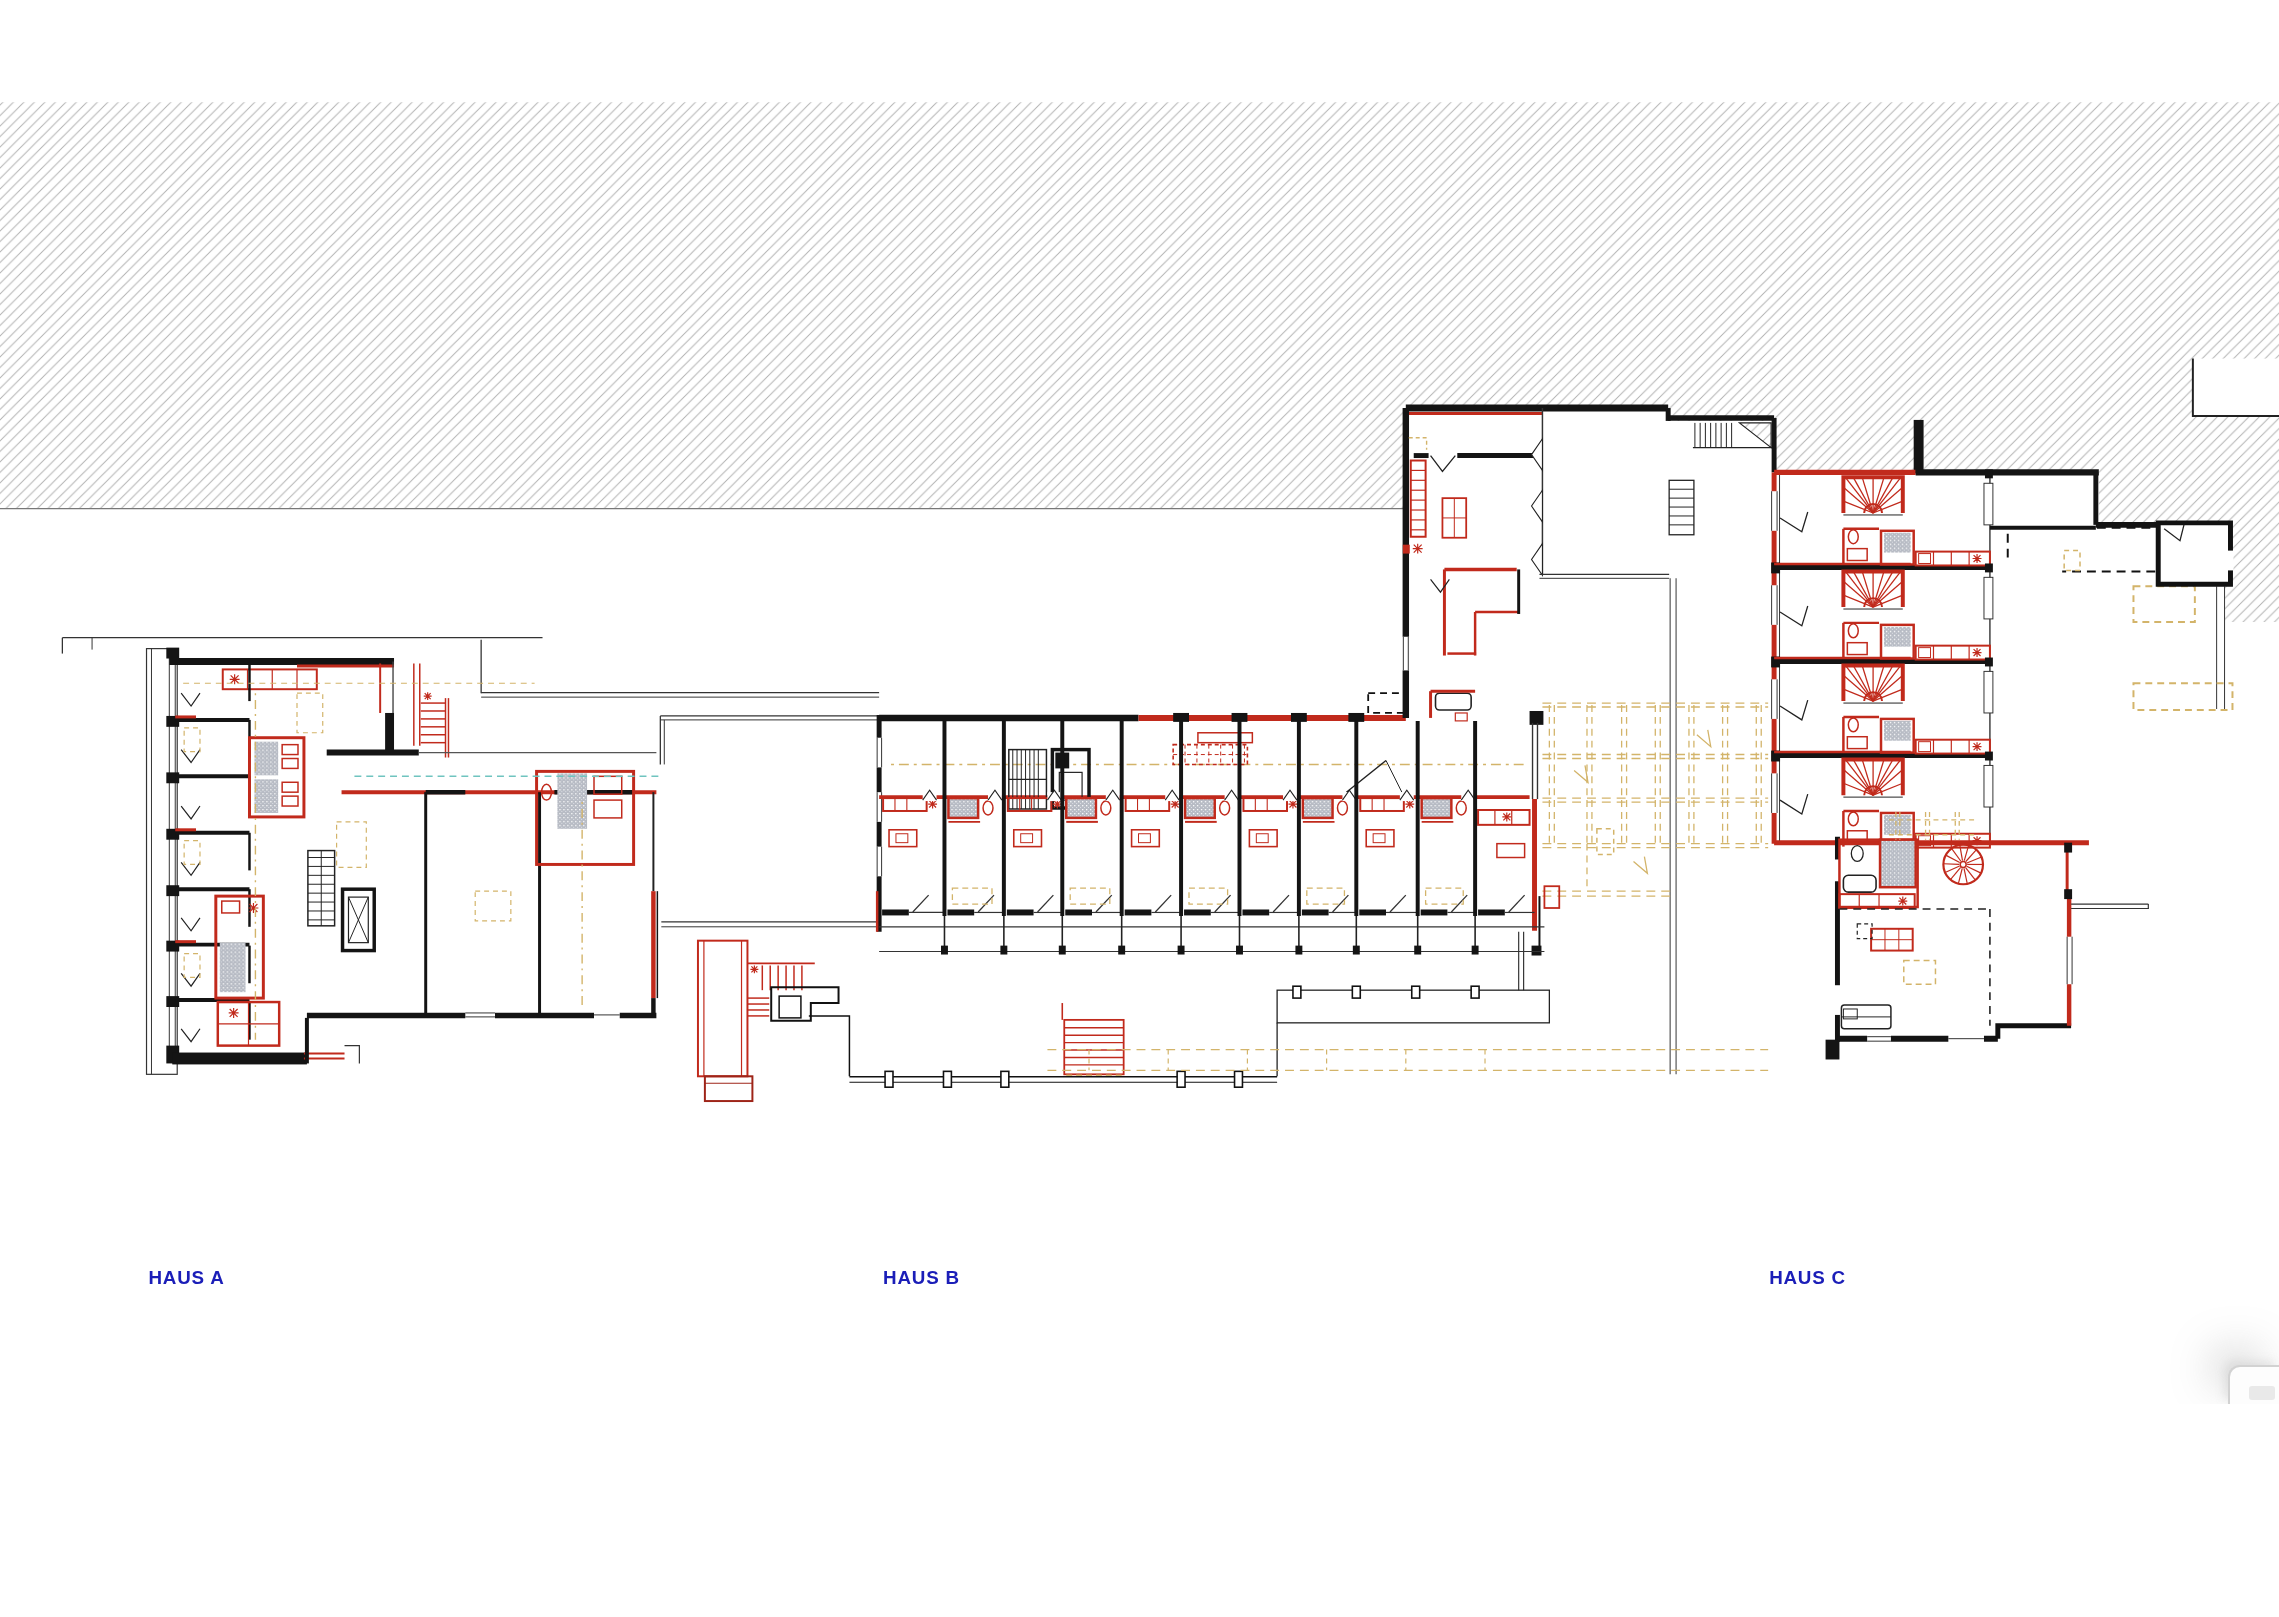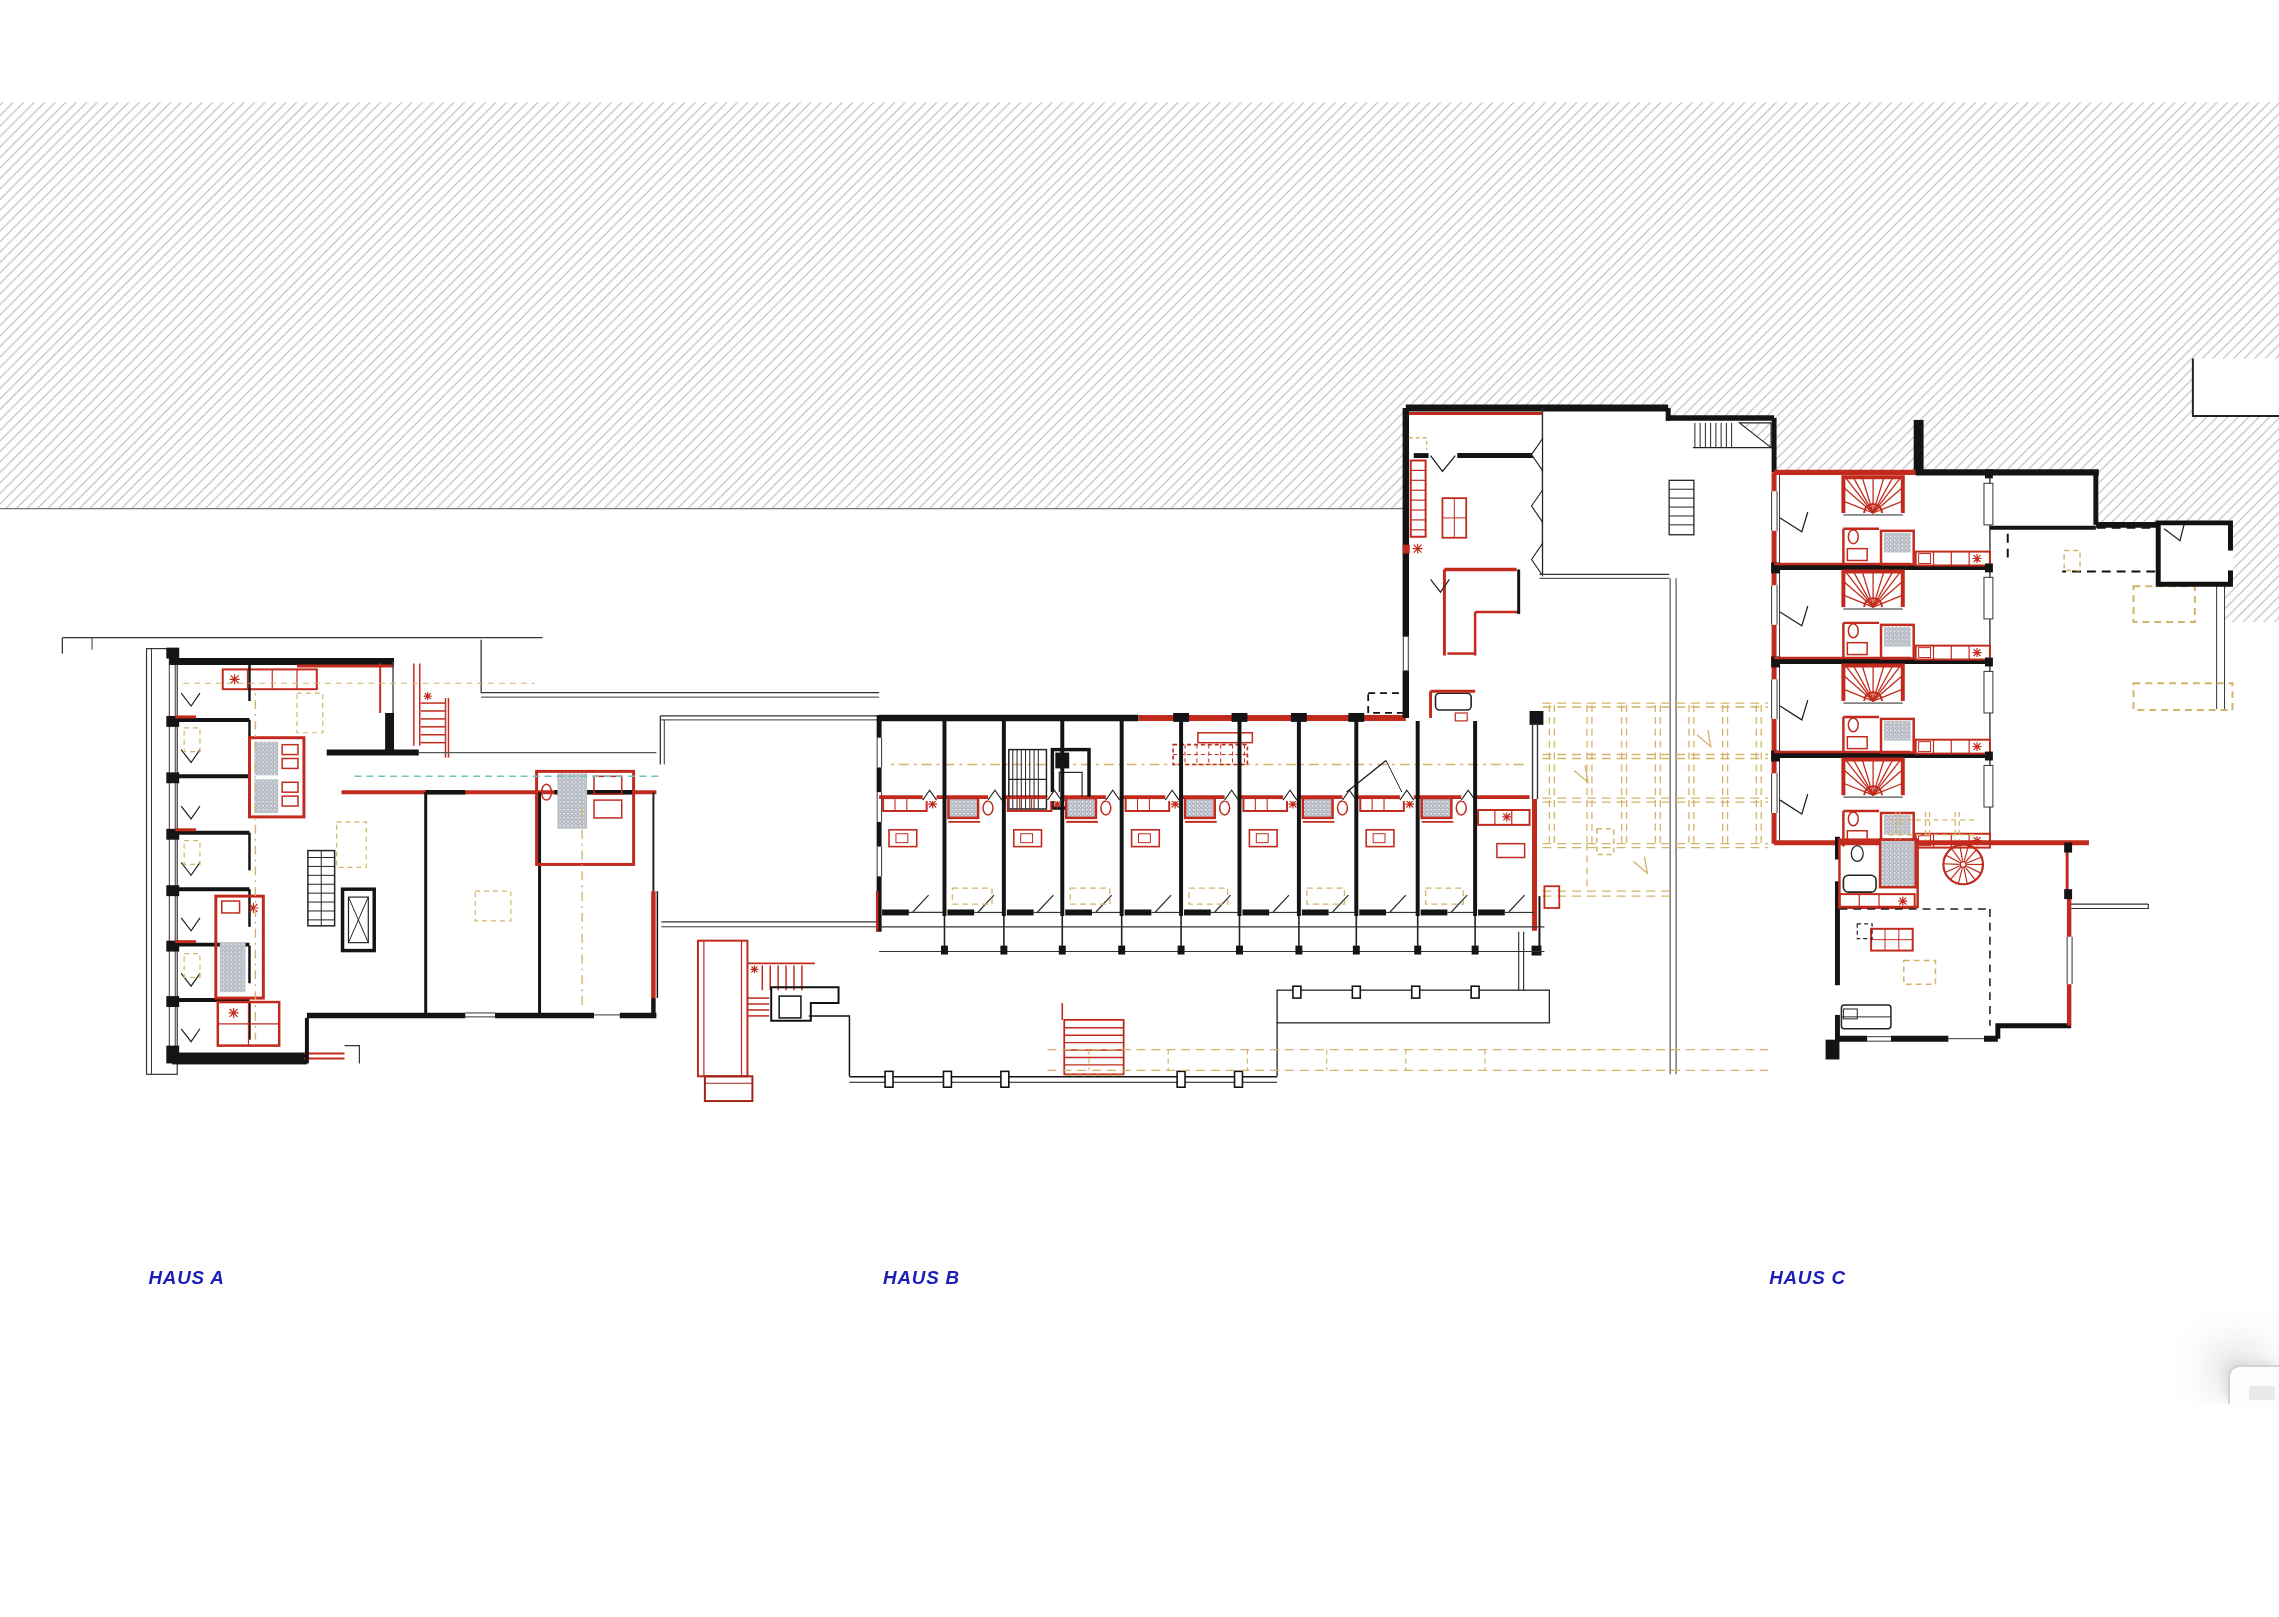--- a/index.html
+++ b/index.html
@@ -1,17 +1,17 @@
 <!DOCTYPE html>
 <html><head>
 <meta charset="utf-8">
 <style>
   html,body{margin:0;padding:0;background:#fff;}
   .canvas{position:relative;width:2279px;height:1404px;background:#fff;overflow:hidden;
-          font-family:"Liberation Sans",sans-serif;font-style:italic;}
+          font-family:"Liberation Sans",sans-serif;}
   .canvas svg{position:absolute;left:0;top:0;}
   .plan-label{font-family:"Liberation Sans",sans-serif;font-size:19px;font-weight:700;letter-spacing:.8px;}
   .widget{position:absolute;right:0;bottom:0;width:49px;height:37px;background:#fdfdfd;
           border:2px solid #d2d2d2;border-right:none;border-bottom:none;border-radius:12px 0 0 0;
           box-shadow:-18px -18px 40px rgba(130,130,130,.28),-4px -4px 10px rgba(150,150,150,.18);}
   .widget-chip{position:absolute;right:4px;bottom:4px;width:26px;height:14px;background:#e9e9e9;border-radius:3px;}
 </style>
 </head>
 <body>
 

